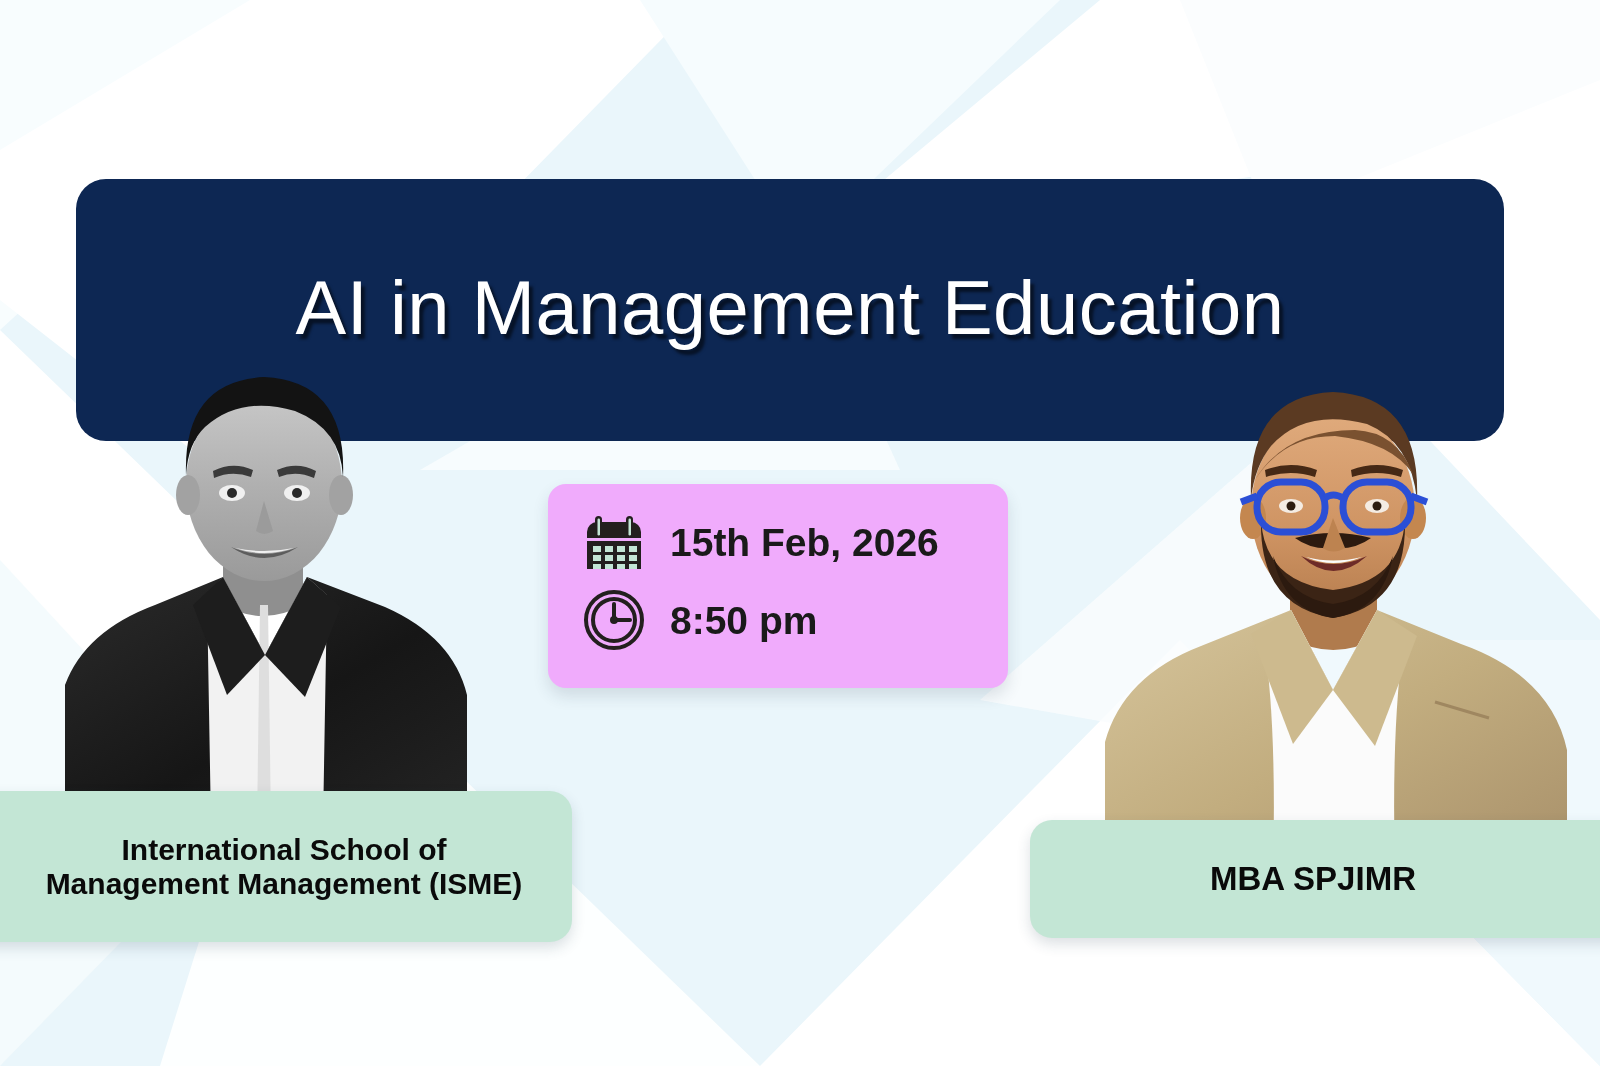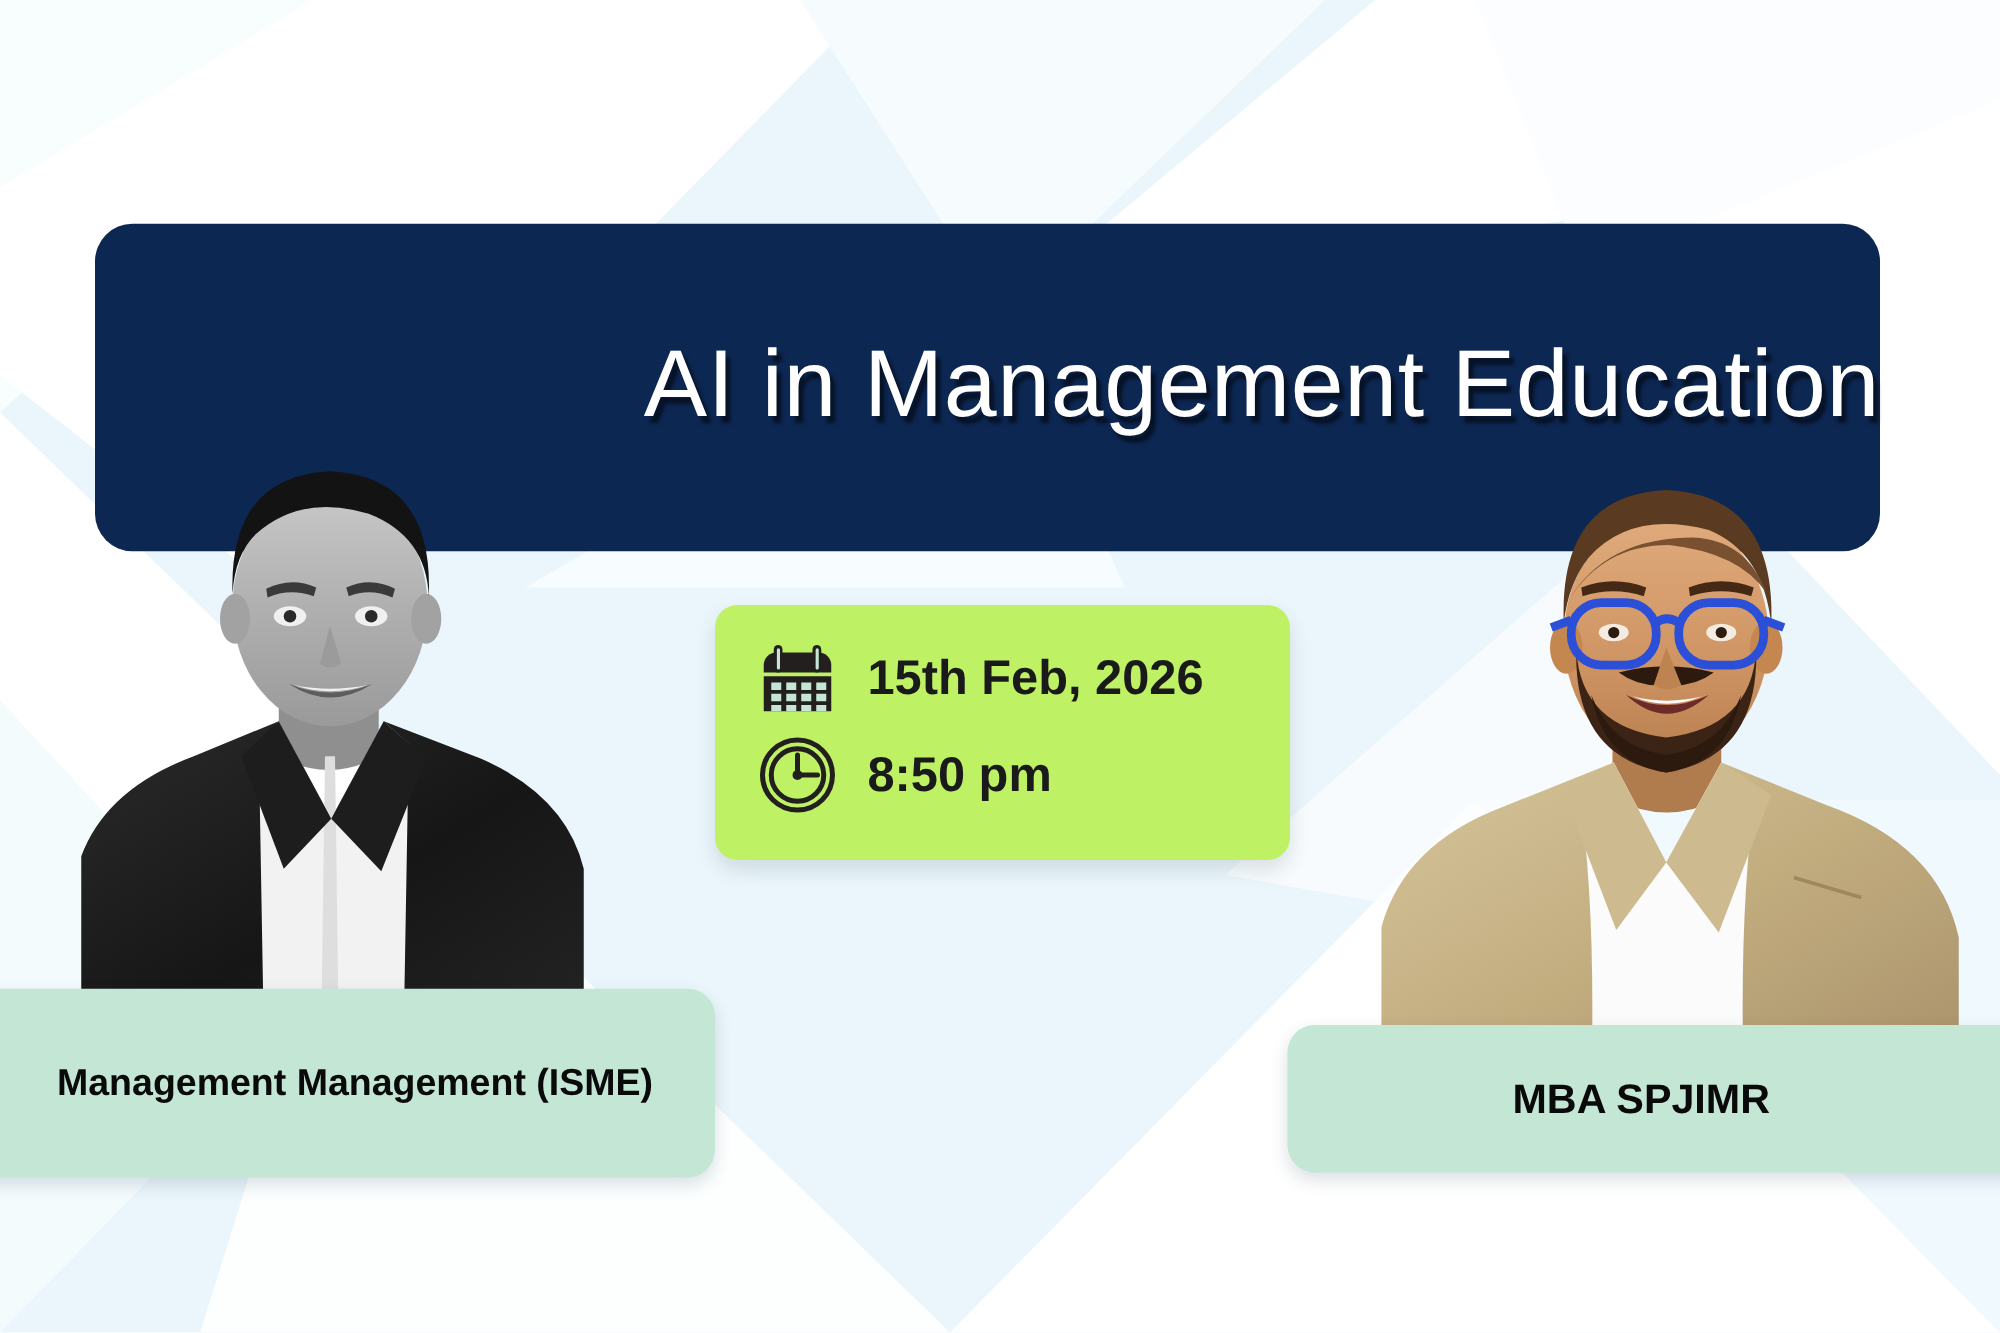--- a/index.html
+++ b/index.html
@@ -20,21 +20,21 @@
   .bg-base { background:#f4fbfe; }
 
   
   .title-banner {
     position:absolute;
     left:76px; top:179px;
     width:1428px; height:262px;
     background:#0d2753;
     border-radius:30px;
     z-index:4;
-    display:flex; align-items:center; justify-content:flex-end;
+    display:flex; align-items:center; justify-content:center;
   }
   .title-text {
     color:#ffffff;
     font-size:76px;
     font-weight:300;
     letter-spacing:0.5px;
     line-height:1;
     white-space:nowrap;
     text-shadow:4px 5px 3px rgba(0,0,0,0.55);
     padding-bottom:4px;
@@ -73,23 +73,23 @@
   .sp-name.big { font-size:44px; }
   .sp-org {
     font-size:30px; font-weight:bold; color:#0a0a0a;
     line-height:1.12; text-align:center; white-space:nowrap;
   }
   .sp-org.r { font-size:33px; }
 
   
   .datetime-card {
     position:absolute;
-    left:572px; top:484px;
+    left:548px; top:484px;
     width:460px; height:204px;
-    background:#bef264;
+    background:#f0abfc;
     border-radius:18px;
     box-shadow:0 8px 16px rgba(40,60,80,0.14);
     z-index:9;
     padding:26px 0 0 32px;
   }
   .dt-row { display:flex; align-items:center; gap:22px; margin-bottom:14px; }
   .dt-text { font-size:39px; font-weight:bold; color:#1a1a1a; line-height:1; white-space:nowrap; }
 
   .icon-box { width:68px; height:64px; flex:0 0 68px; display:flex; align-items:center; justify-content:center; }
 </style>
@@ -281,20 +281,21 @@
           <path d="M31,31 L31,15" stroke="#231f1e" stroke-width="4" stroke-linecap="round"></path>
           <path d="M31,31 L47,31" stroke="#231f1e" stroke-width="4" stroke-linecap="round"></path>
           <circle cx="31" cy="31" r="4" fill="#231f1e"></circle>
         </svg>
       </span>
       <span class="dt-text">8:50 pm</span>
     </div>
   </div>
 
   <div class="mint-card card-left">
+    <div class="sp-org">International School of</div>
     <div class="sp-org">Management Management (ISME)</div>
   </div>
 
   <div class="mint-card card-right">
     <div class="sp-org r">MBA SPJIMR</div>
   </div>
 
 </div>
 
 </body></html>

